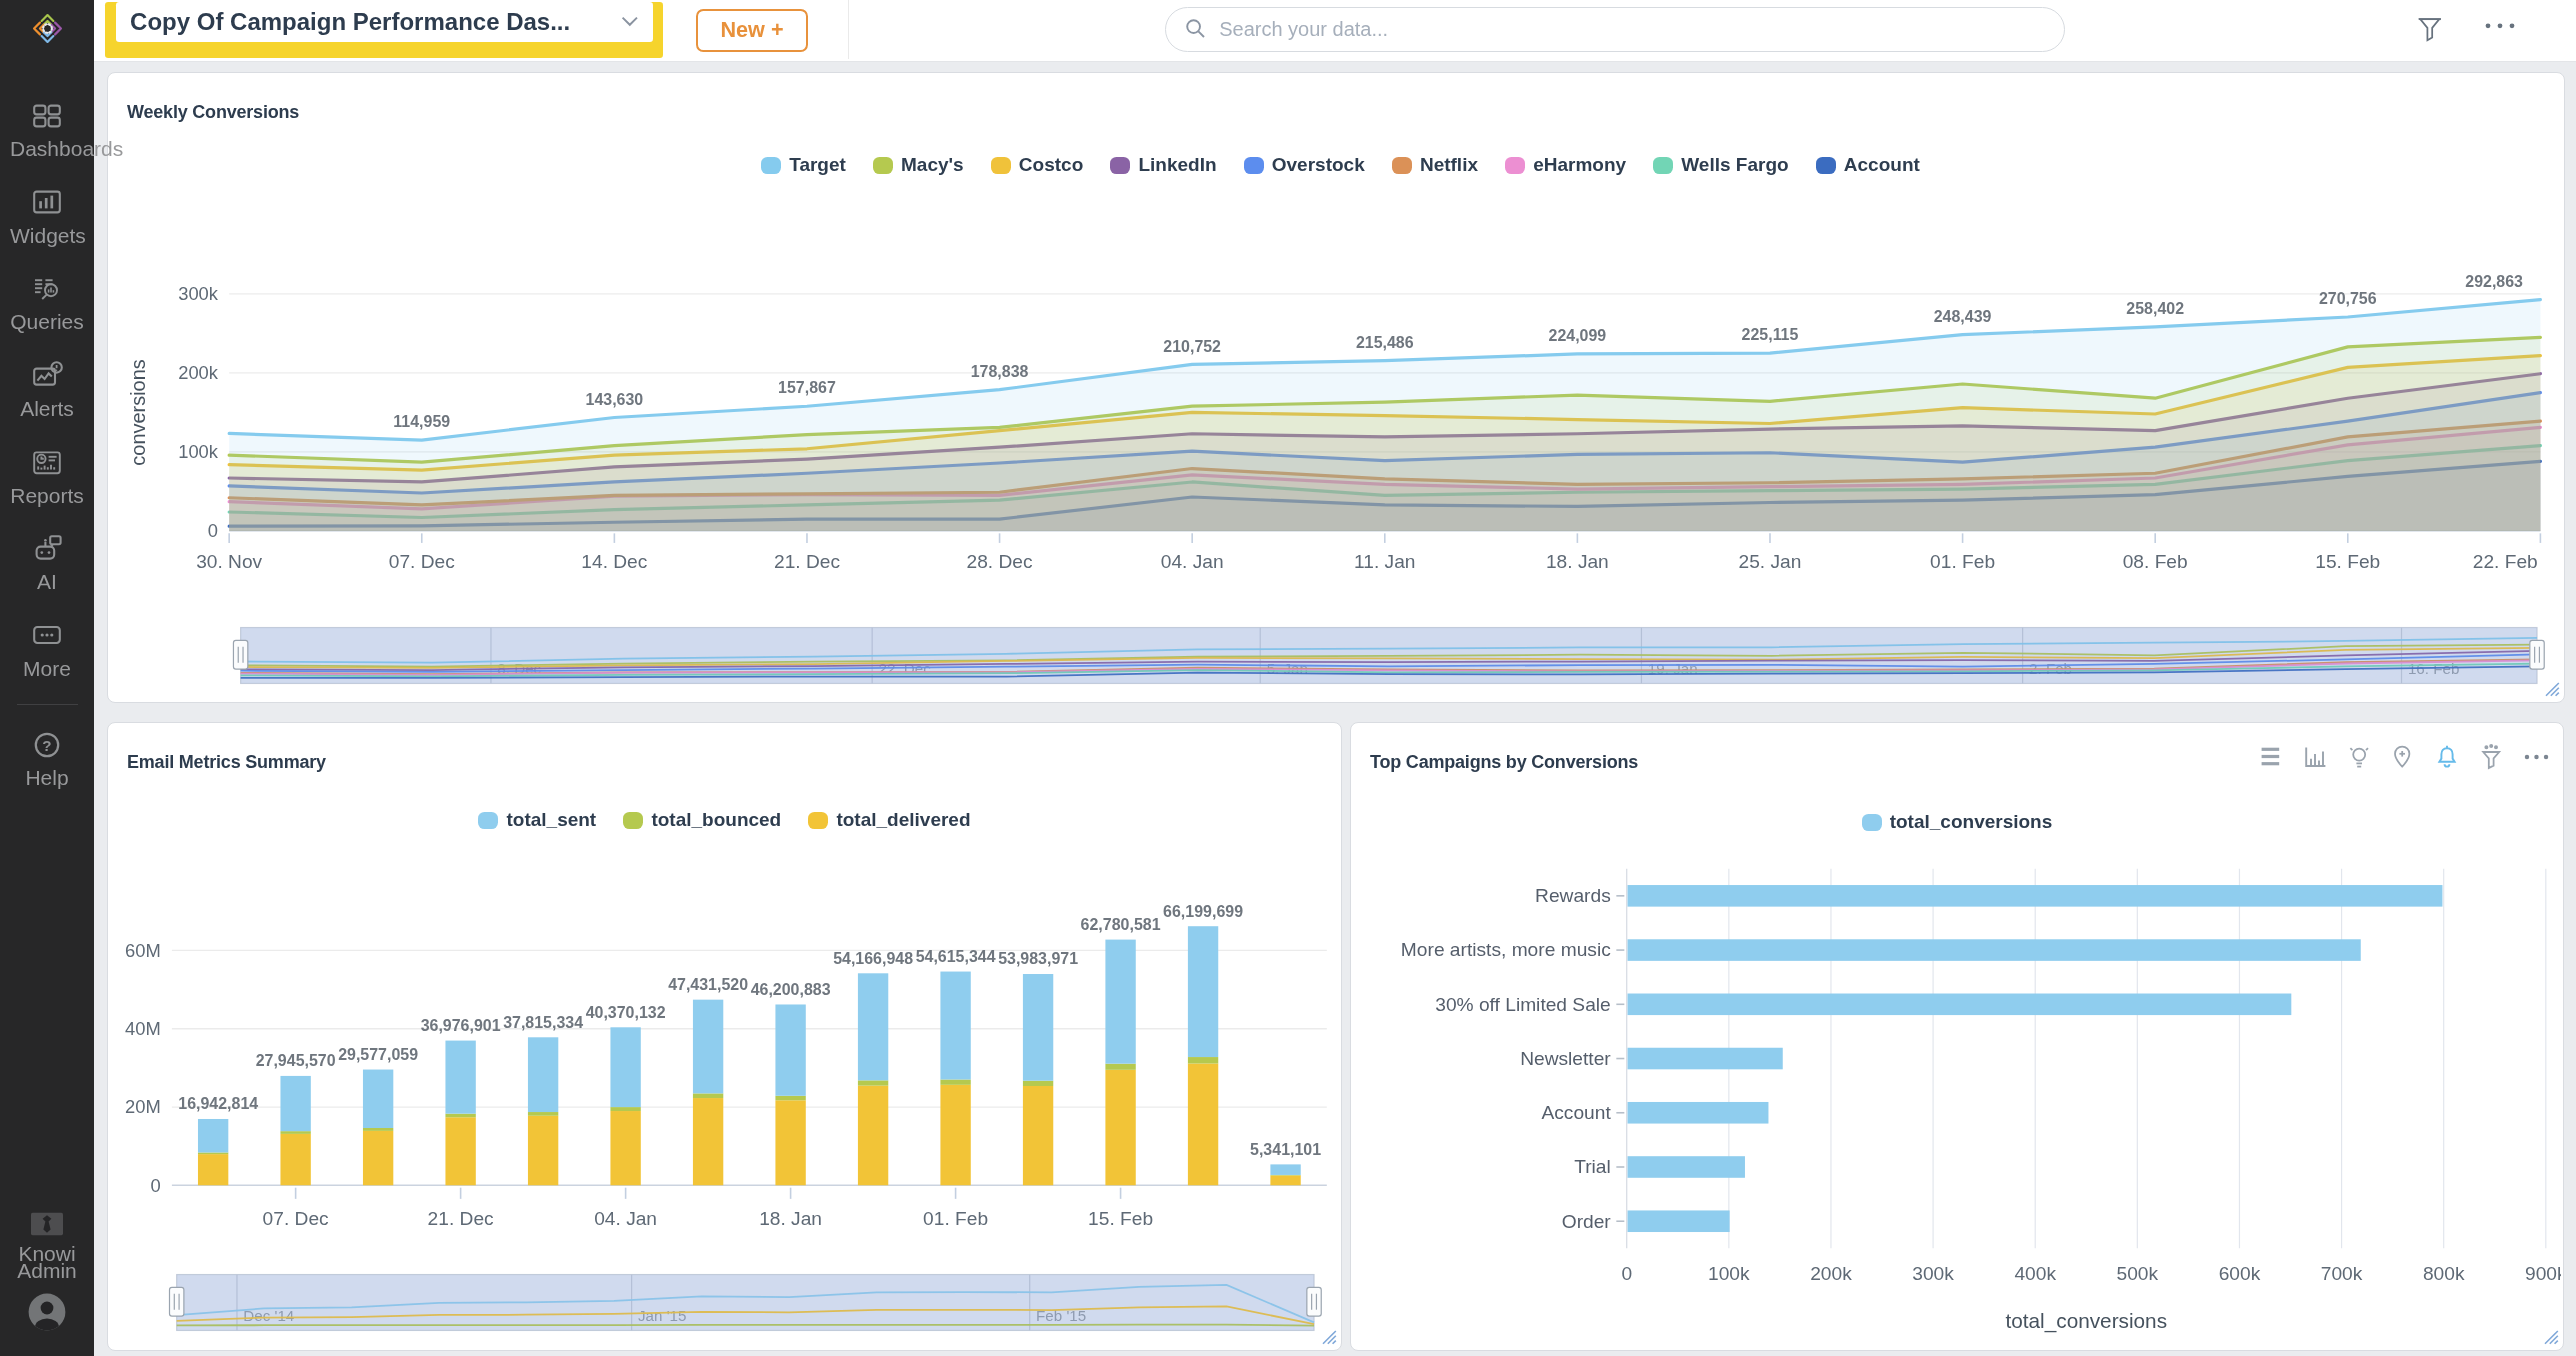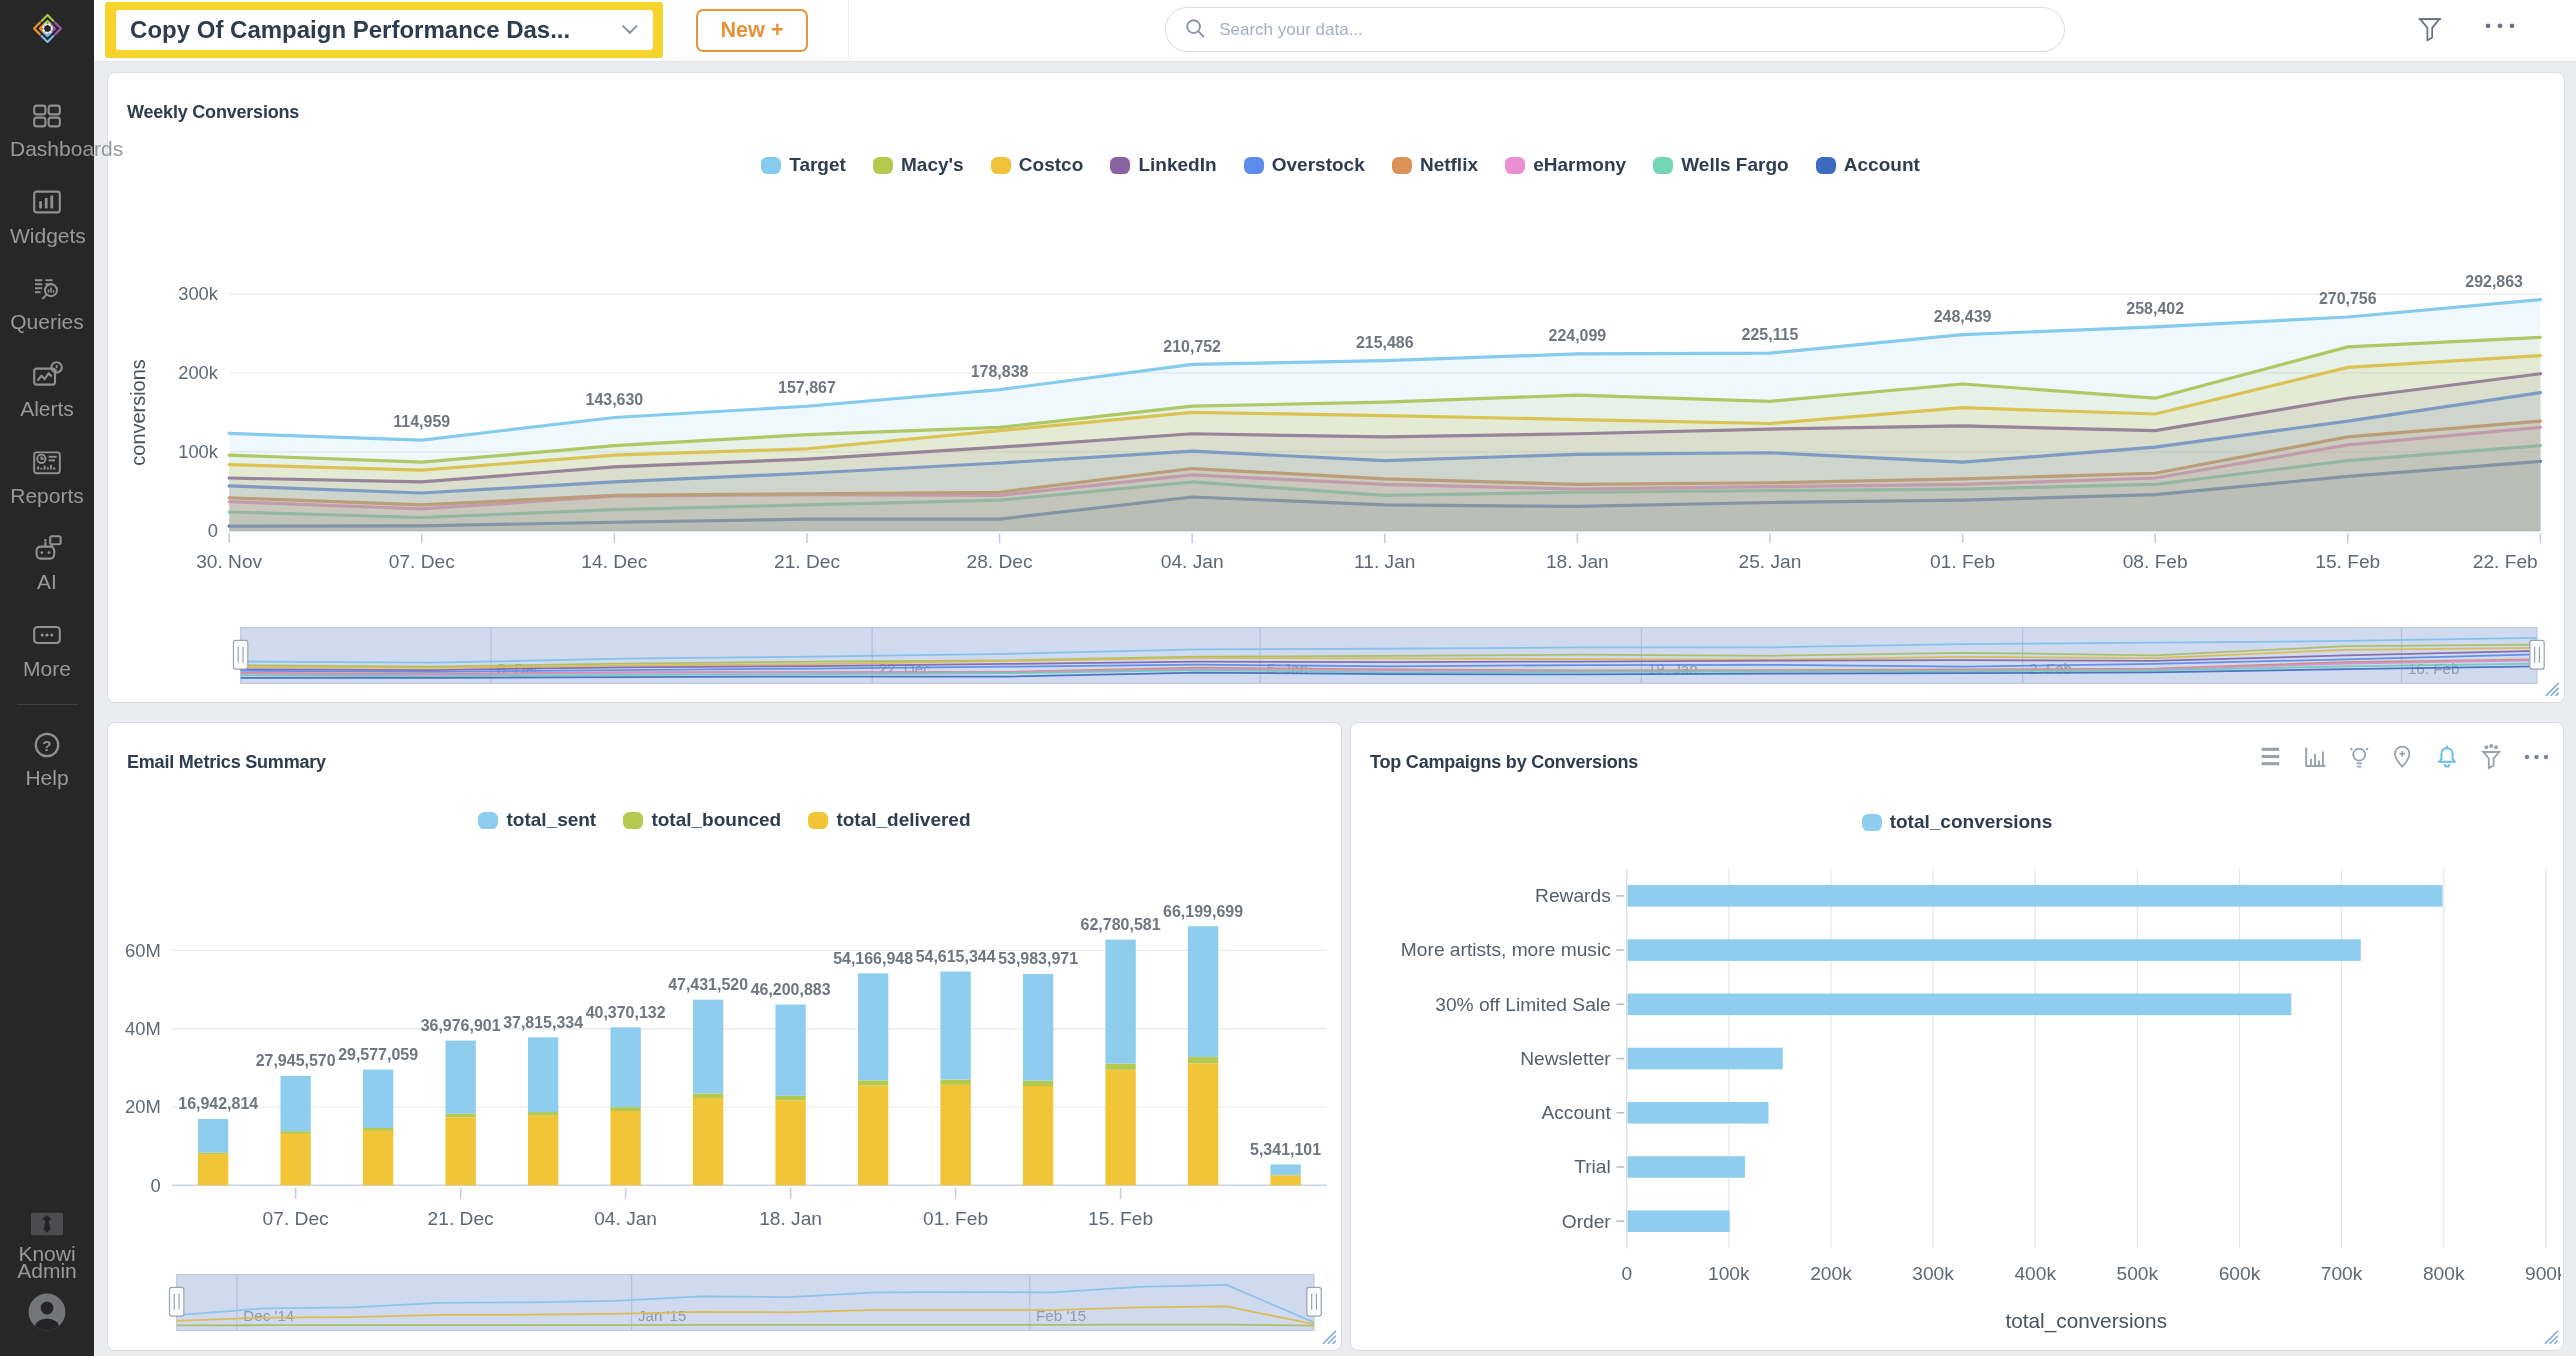--- a/index.html
+++ b/index.html
@@ -11,27 +11,27 @@
   .sitem{display:flex;flex-direction:column;align-items:center;gap:5.6px;margin-top:29px;cursor:pointer;}
   .sitem .slabel{font-size:21px;color:#98999B;text-align:center;line-height:17px;max-width:74px;}
   .sitem.first{margin-top:50px;}
   .sdiv{width:61px;height:0.8px;background:#404042;margin-top:27px;}
   .sspacer{flex:1;}
   .admin{margin-bottom:12.8px;}
   .avatarwrap{margin-bottom:22.4px;cursor:pointer;}
 
   
   .topbar{position:absolute;left:94px;top:0;right:0;height:61px;background:#fff;border-bottom:1.6px solid #E3E5E8;z-index:4;}
-  .selwrap{position:absolute;left:11.2px;top:2.4px;width:558px;height:56px;background:#F6D42C;border-radius:3.2px;display:flex;align-items:center;justify-content:center;cursor:pointer;}
+  .selwrap{position:absolute;left:11.2px;top:2.4px;width:558px;height:56px;background:#F6D42C;border-radius:3.2px;display:flex;justify-content:center;cursor:pointer;}
   .selector{width:537px;height:40px;background:#fff;border-radius:3.2px;display:flex;align-items:center;justify-content:space-between;padding:0 14.4px;box-sizing:border-box;}
   .selector .seltext{font-size:24px;font-weight:700;color:#2D3C4E;white-space:nowrap;}
   .newbtn{position:absolute;left:602px;top:8.8px;width:112px;height:43px;border:2px solid #E8923C;border-radius:7.2px;background:#fff;color:#E8913B;font-size:21.6px;font-weight:700;display:flex;align-items:center;justify-content:center;cursor:pointer;}
   .tdivider{position:absolute;left:754px;top:0;width:0.8px;height:59px;background:#EAEAEA;}
   .search{position:absolute;left:1071px;top:7.2px;width:900px;height:45px;border:1.6px solid #D7DBE0;border-radius:24px;display:flex;align-items:center;padding:0 17.6px;gap:11.2px;box-sizing:border-box;background:#fff;}
-  .search input{border:0;outline:0;font-size:17px;color:#4c1d95;width:100%;font-family:"Liberation Sans",sans-serif;background:transparent;}
+  .search input{border:0;outline:0;font-size:20px;color:#4c1d95;width:100%;font-family:"Liberation Sans",sans-serif;background:transparent;}
   .search input::placeholder{color:#A6AFBB;}
   .funnelbtn{position:absolute;right:133px;top:16px;cursor:pointer;}
   .dotsbtn{position:absolute;right:59px;top:19px;cursor:pointer;}
 
   
   .panel{position:absolute;background:#fff;border:1.2px solid #D9DCE1;border-radius:8px;box-sizing:border-box;}
   #p-weekly{left:107px;top:72px;width:2458px;height:631px;}
   #p-email{left:107px;top:722px;width:1235px;height:629px;}
   #p-camp{left:1350px;top:722px;width:1214px;height:629px;}
   .ptitle{position:absolute;left:19px;top:14.4px;font-size:18px;font-weight:700;color:#2D3C4E;letter-spacing:-0.2px;}

